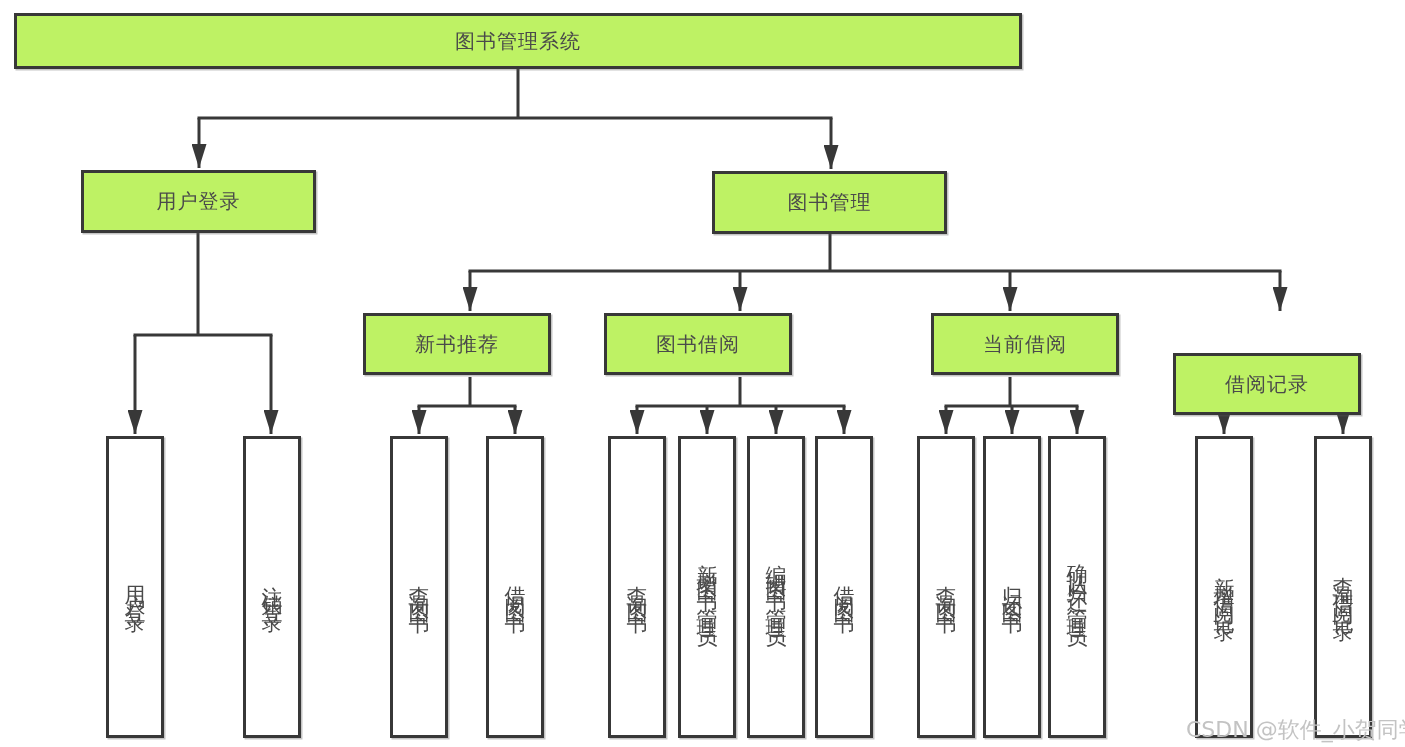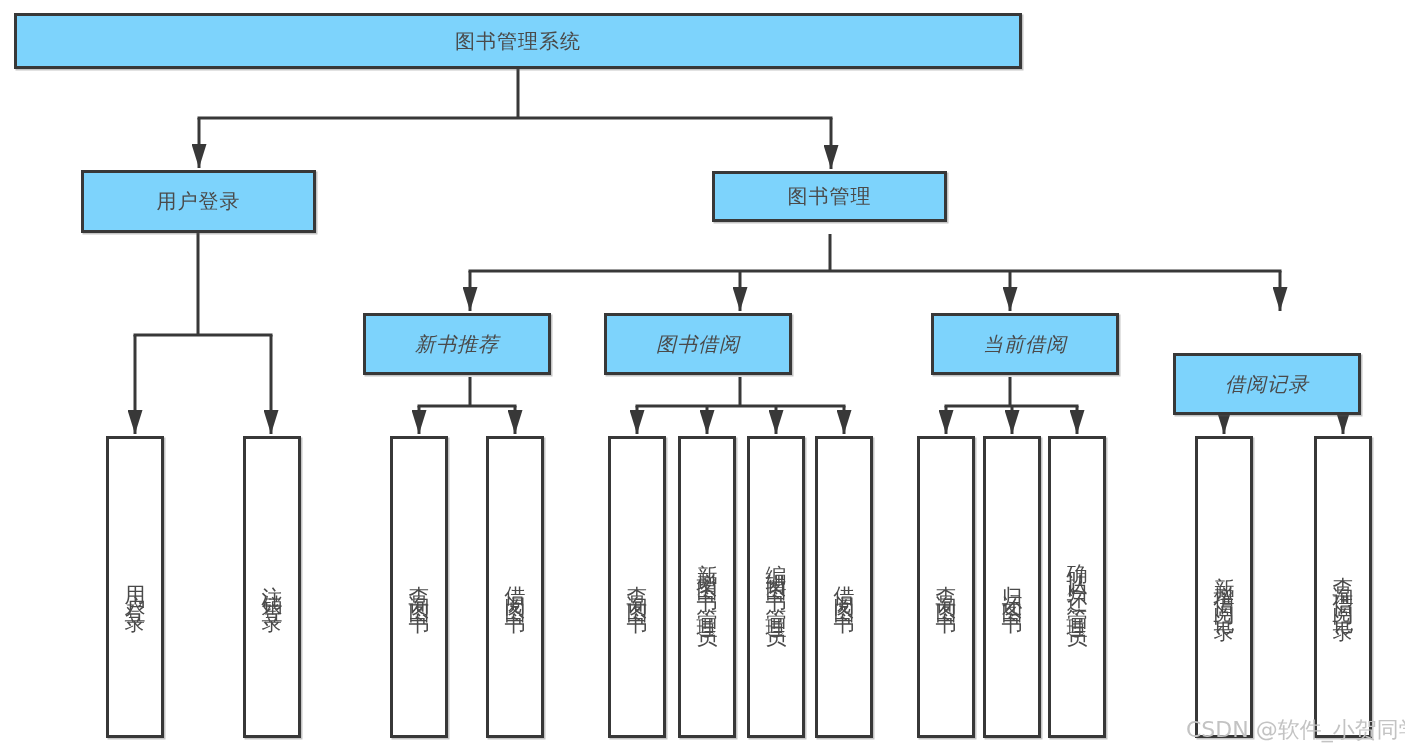--- a/index.html
+++ b/index.html
@@ -19,21 +19,21 @@
     position: absolute;
     left: 0; top: 0;
     width: 1405px;
     height: 747px;
     z-index: 0;
   }
   .hbox {
     position: absolute;
     box-sizing: border-box;
     border: 3px solid #383838;
-    background: #7dd3fc;
+    background: #bef264;
     display: flex;
     align-items: center;
     justify-content: center;
     color: #4a4a4a;
     font-size: 20px;
     letter-spacing: 1px;
     z-index: 1;
     box-shadow: 1.5px 1.5px 0 rgba(90,90,90,0.35);
   }
   .vbox {
@@ -52,22 +52,22 @@
     z-index: 1;
     box-shadow: 1.5px 1.5px 0 rgba(90,90,90,0.35);
   }
   .vbox span {
     writing-mode: vertical-rl;
     letter-spacing: 9px;
     white-space: nowrap;
   }
   #root-box   { left: 14px;  top: 13px;  width: 1008px; height: 56px; }
   #n-login    { left: 81px;  top: 170px; width: 235px;  height: 63px; }
-  #n-bookmgmt { left: 712px; top: 171px; width: 235px;  height: 51px; }
-  .lvl3 { top: 313px; width: 188px; height: 62px; font-style: italic; }
+  #n-bookmgmt { left: 712px; top: 171px; width: 235px;  height: 63px; }
+  .lvl3 { top: 313px; width: 188px; height: 62px; }
   #n-newbook { left: 363px; }
   #n-borrow  { left: 604px; }
   #n-current { left: 903px; margin-left: 28px; }
   #n-records { left: 1173px; margin-top: 40px; }
 
   #lf-login-0 { left: 106px; }  #lf-login-1 { left: 243px; }
   #lf-nb-0   { left: 390px; }   #lf-nb-1   { left: 486px; }
   #lf-bw-0   { left: 608px; }   #lf-bw-1   { left: 678px; }
   #lf-bw-2   { left: 747px; }   #lf-bw-3   { left: 815px; }
   #lf-cu-0   { left: 917px; }   #lf-cu-1   { left: 983px; }

